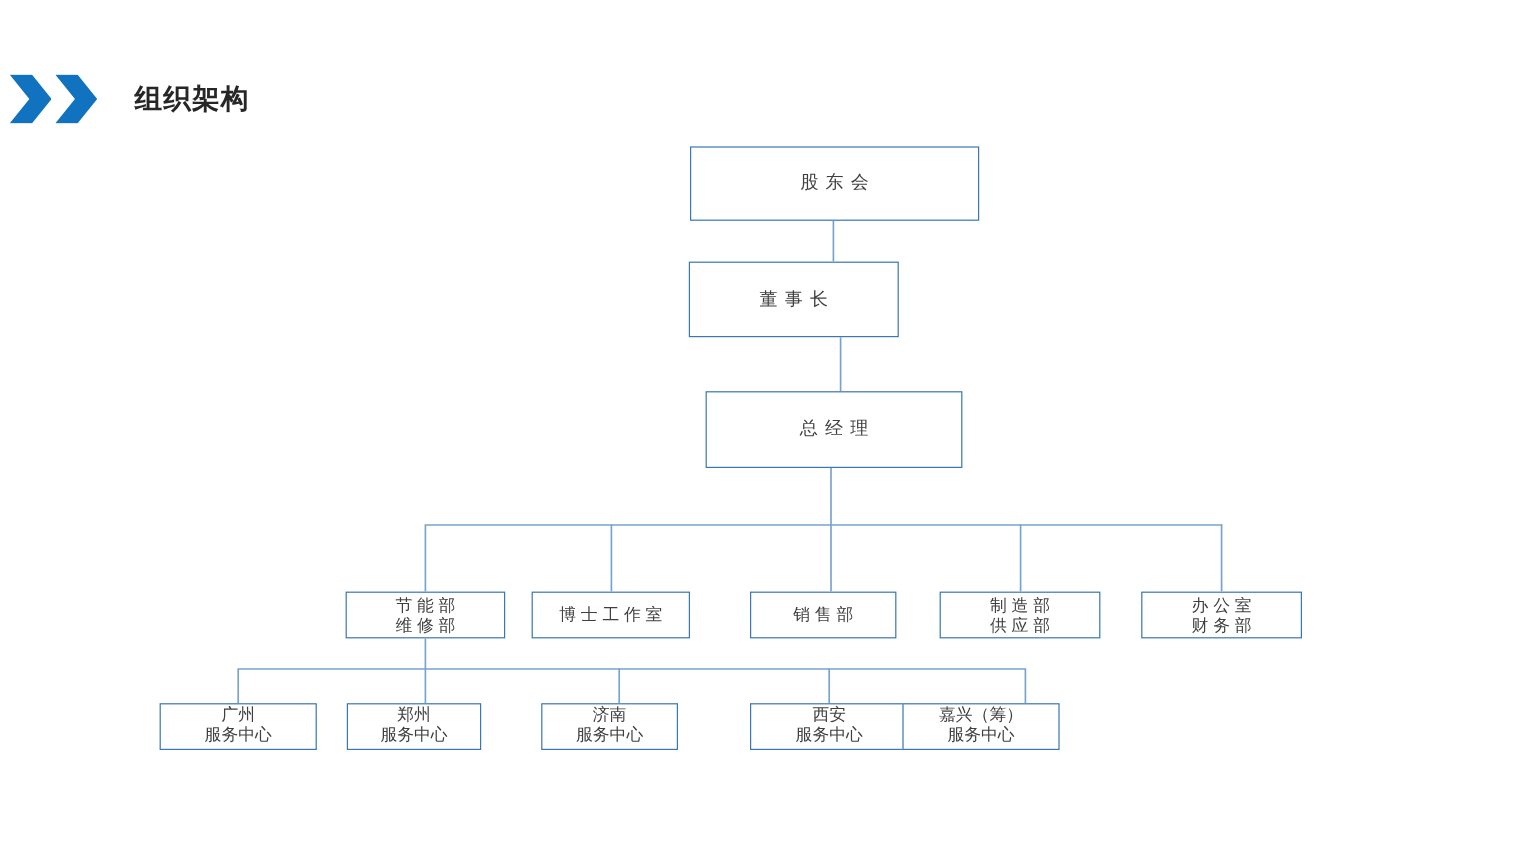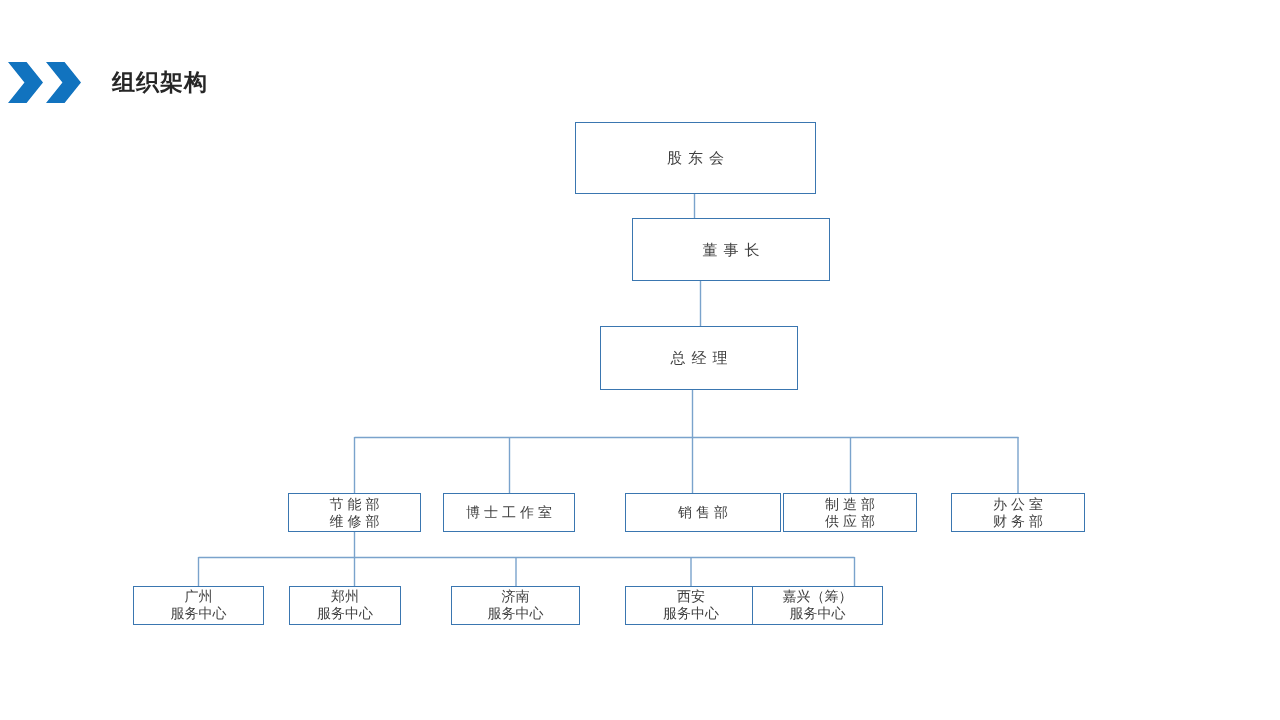--- a/index.html
+++ b/index.html
@@ -61,58 +61,58 @@
     <line x1="1018" y1="437" x2="1018" y2="493"></line>
     <line x1="354.5" y1="532" x2="354.5" y2="557.5"></line>
     <line x1="198.5" y1="557.5" x2="854.5" y2="557.5"></line>
     <line x1="198.5" y1="557" x2="198.5" y2="586"></line>
     <line x1="354.5" y1="557" x2="354.5" y2="586"></line>
     <line x1="516" y1="557" x2="516" y2="586"></line>
     <line x1="691" y1="557" x2="691" y2="586"></line>
     <line x1="854.5" y1="557" x2="854.5" y2="586"></line>
   </svg>
 
-  <div class="node top" style="left:575px;top:122px;width:241px;height:72px">
+  <div class="node top" style="left:575px;top:122px;width:241px;height:62px">
     <span>股东会</span>
   </div>
-  <div class="node top" style="left:632px;top:218px;width:198px;height:63px">
+  <div class="node top" style="left:574px;top:218px;width:175px;height:63px">
     <span>董事长</span>
   </div>
-  <div class="node top" style="left:600px;top:326px;width:198px;height:64px">
+  <div class="node top" style="left:588px;top:326px;width:214px;height:64px">
     <span>总经理</span>
   </div>
 
   <div class="node" style="left:443px;top:493px;width:132px;height:39px">
     <span>博士工作室</span>
   </div>
   <div class="node" style="left:288px;top:493px;width:133px;height:39px">
     <span>节能部</span>
     <span>维修部</span>
   </div>
-  <div class="node" style="left:625px;top:493px;width:156px;height:39px">
+  <div class="node" style="left:625px;top:493px;width:122px;height:39px">
     <span>销售部</span>
   </div>
   <div class="node" style="left:783px;top:493px;width:134px;height:39px">
     <span>制造部</span>
     <span>供应部</span>
   </div>
   <div class="node" style="left:951px;top:493px;width:134px;height:39px">
     <span>办公室</span>
     <span>财务部</span>
   </div>
 
   <div class="node tight" style="left:133px;top:586px;width:131px;height:39px">
     <span>广州</span>
     <span>服务中心</span>
   </div>
   <div class="node tight" style="left:289px;top:586px;width:112px;height:39px">
     <span>郑州</span>
     <span>服务中心</span>
   </div>
-  <div class="node tight" style="left:451px;top:586px;width:129px;height:39px">
+  <div class="node tight" style="left:451px;top:586px;width:114px;height:39px">
     <span>济南</span>
     <span>服务中心</span>
   </div>
   <div class="node tight" style="left:625px;top:586px;width:132px;height:39px">
     <span>西安</span>
     <span>服务中心</span>
   </div>
   <div class="node tight" style="left:752px;top:586px;width:131px;height:39px">
     <span>嘉兴（筹）</span>
     <span>服务中心</span>

